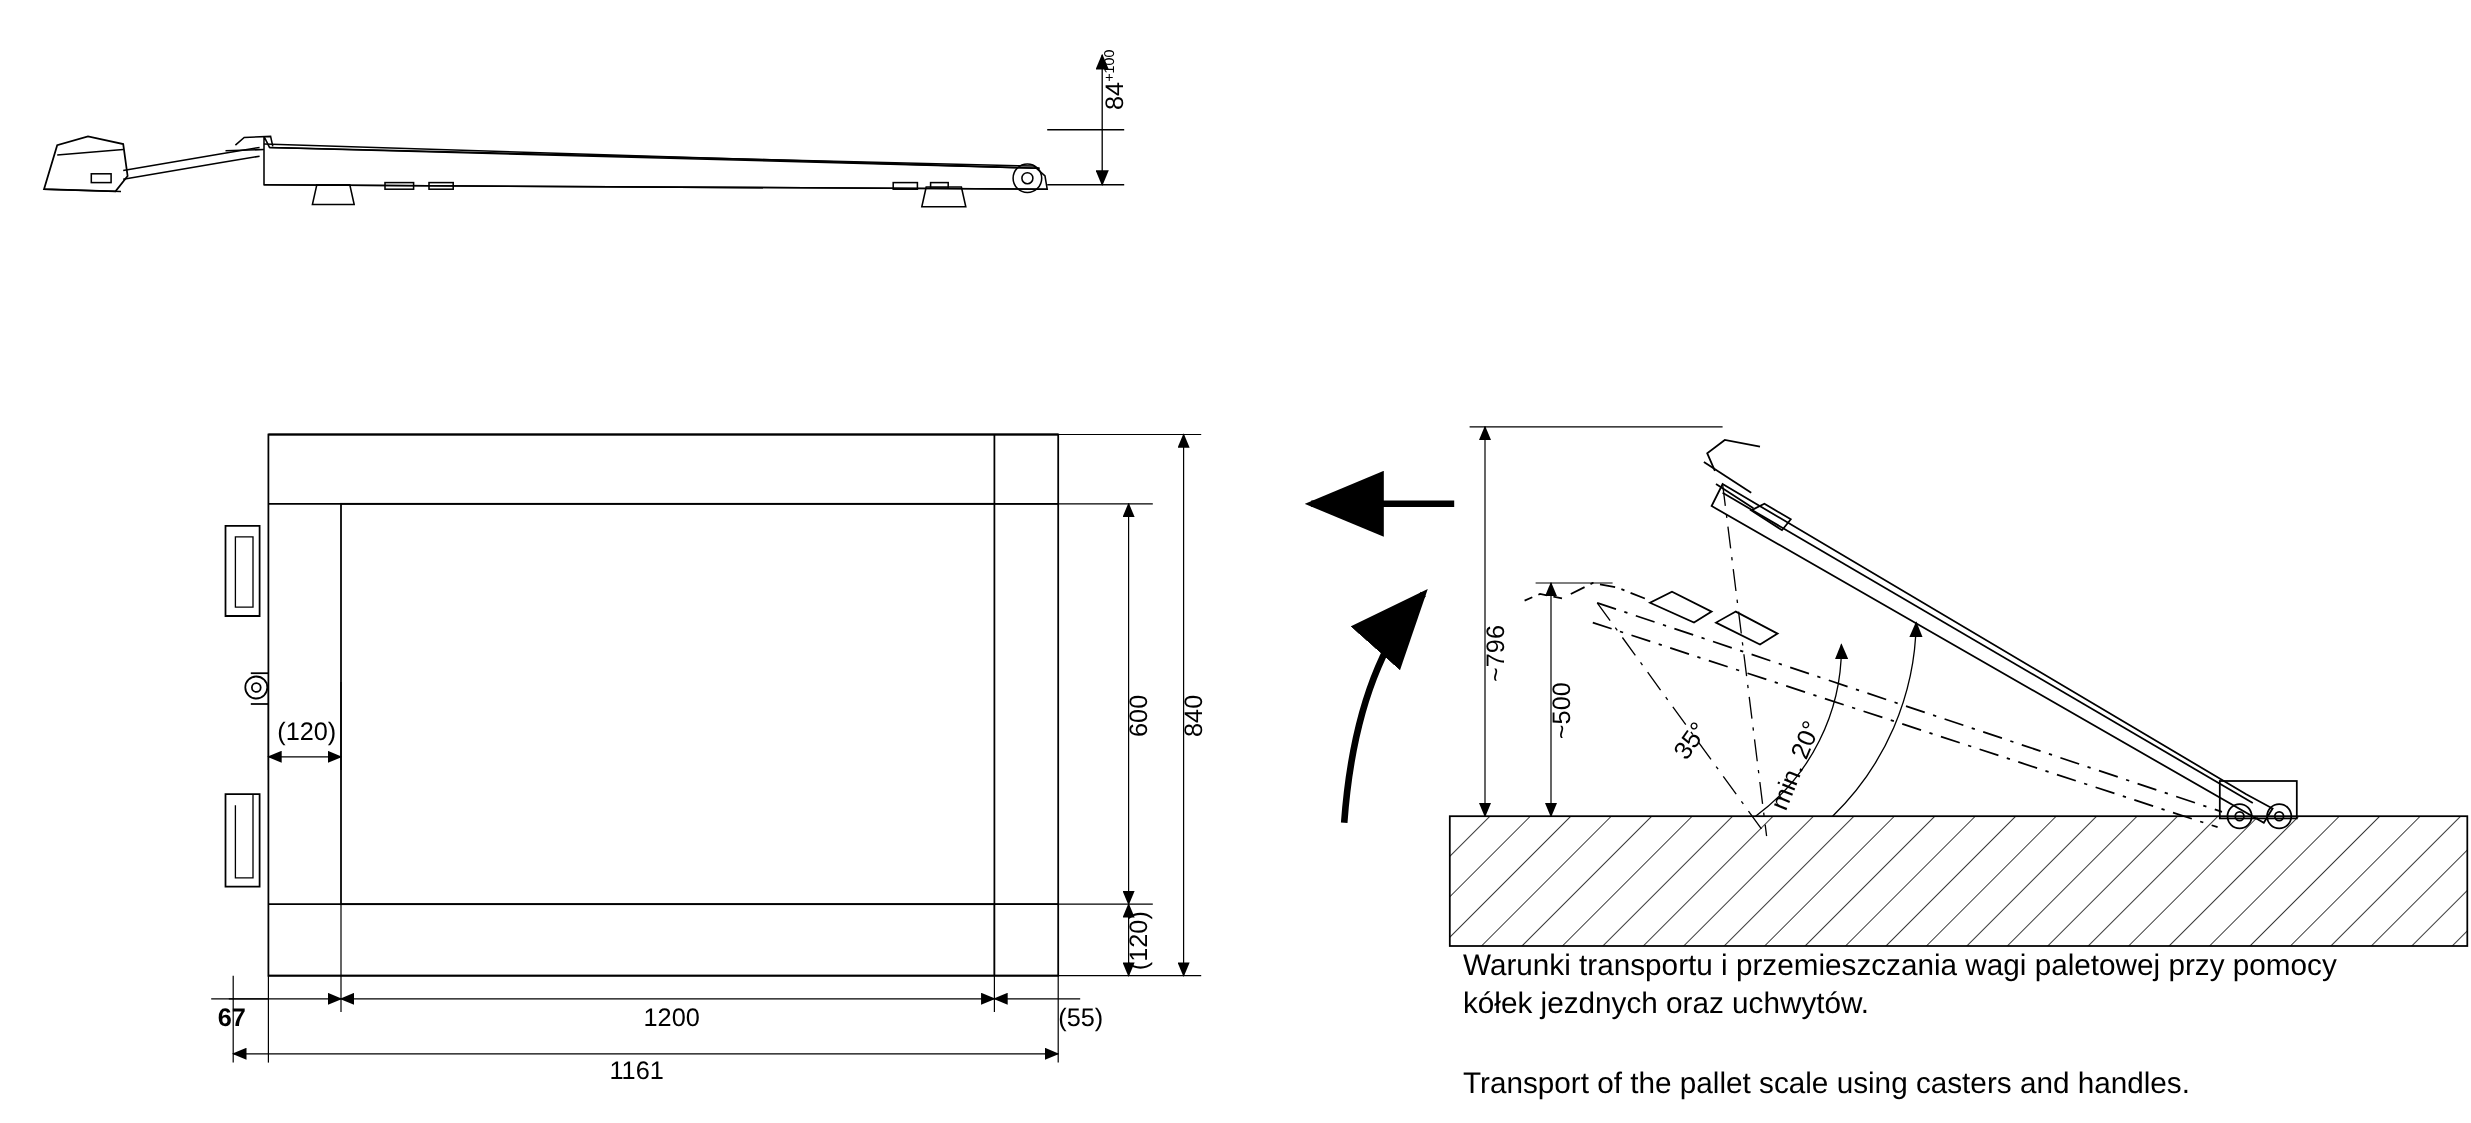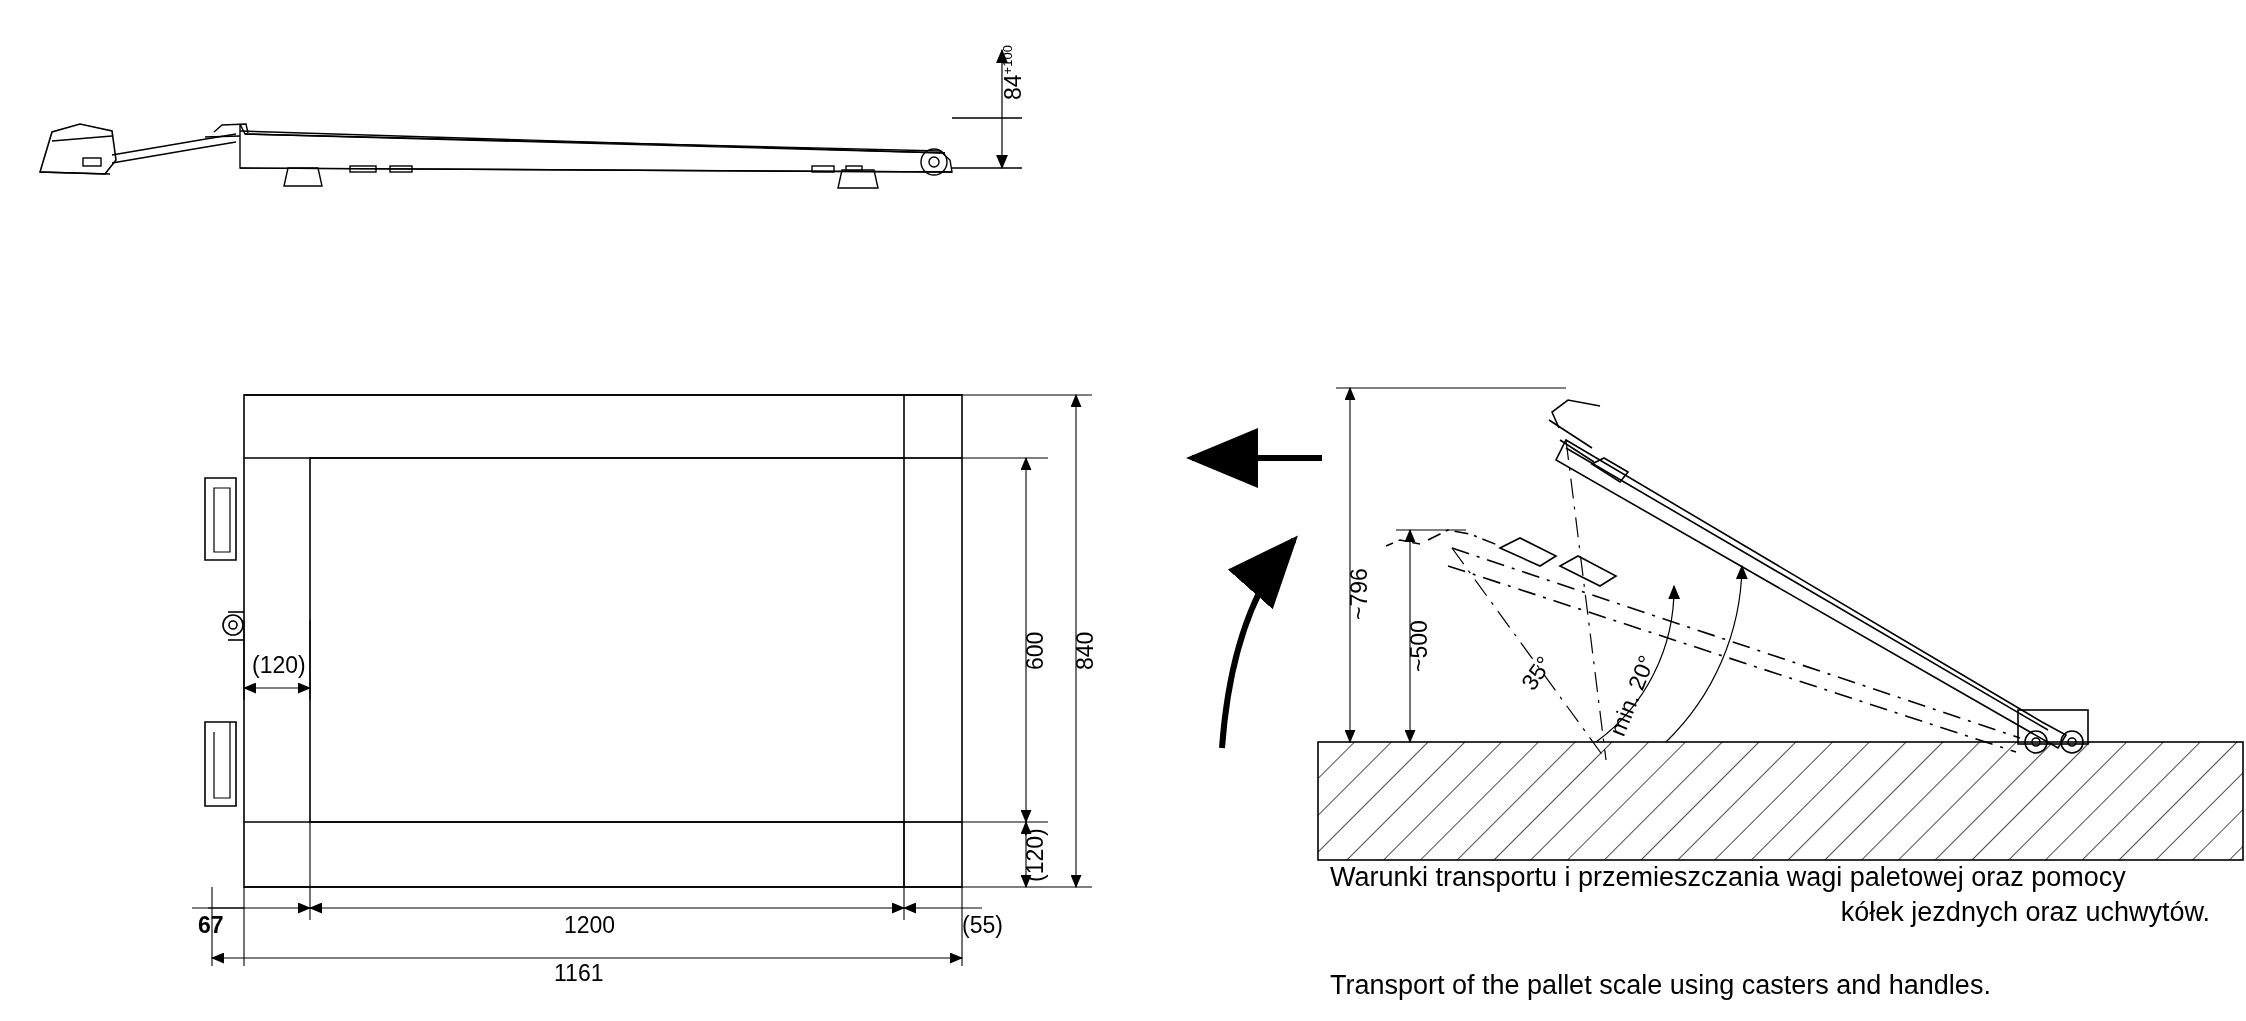--- a/index.html
+++ b/index.html
@@ -178,27 +178,27 @@
     </g>
   </g>
 </svg>
 
 <div class="txt dim rot90" style="left:1000px;top:100px;"><span>84</span><span class="sup">+10</span><span class="sup">0</span></div>
 
 <div class="txt dim rot90" style="left:1072px;top:670px;">840</div>
 <div class="txt dim rot90" style="left:1022px;top:670px;">600</div>
 <div class="txt dim rot90" style="left:1022px;top:882px;">(120)</div>
 <div class="txt dim" style="left:252px;top:652px;">(120)</div>
-<div class="txt dim" style="left:564px;top:912px;">1200</div>
+<div class="txt dim" style="left:585px;top:912px;">1200</div>
 <div class="txt dim" style="left:198px;top:912px;font-weight:bold;">67</div>
 <div class="txt dim" style="left:914px;top:912px;margin-left:48px;">(55)</div>
 <div class="txt dim" style="left:554px;top:960px;">1161</div>
 
 <div class="txt dim rot90" style="left:1346px;top:620px;">~796</div>
 <div class="txt dim rot90" style="left:1406px;top:672px;">~500</div>
 <div class="txt dim rot35" style="left:1516px;top:680px;">35°</div>
 <div class="txt dim rot20" style="left:1604px;top:730px;">min. 20°</div>
 
-<div class="txt body-text" style="left:1330px;top:860px;width:880px;">Warunki transportu i przemieszczania wagi paletowej oraz pomocy</div>
-<div class="txt body-text" style="left:1330px;top:895px;width:880px;text-align:right;">kółek jezdnych oraz uchwytów.</div>
+<div class="txt body-text" style="left:1330px;top:860px;width:880px;">Warunki transportu i przemieszczania wagi paletowej przy pomocy</div>
+<div class="txt body-text" style="left:1330px;top:895px;width:880px;">kółek jezdnych oraz uchwytów.</div>
 <div class="txt body-text" style="left:1330px;top:968px;width:880px;">Transport of the pallet scale using casters and handles.</div>
 
 </div>
 
 </body></html>

